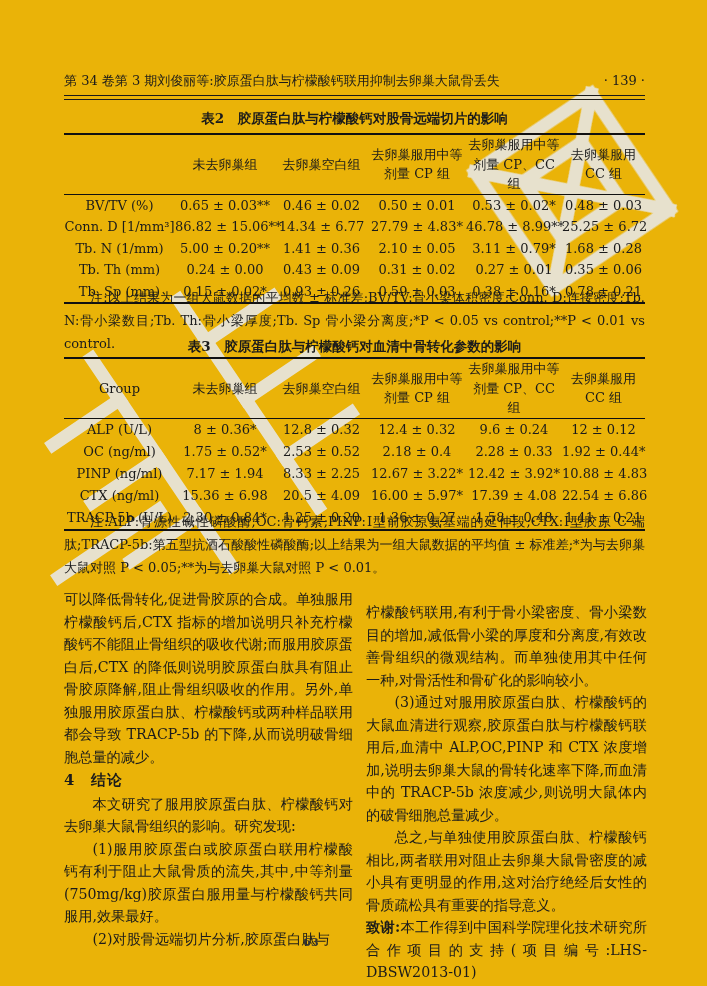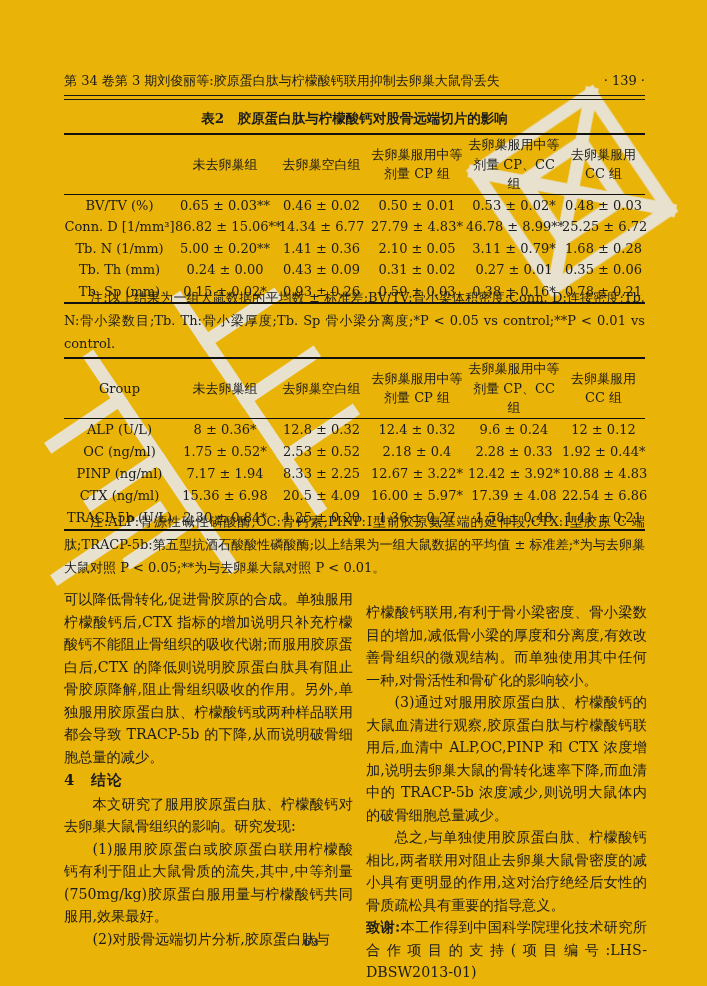--- a/index.html
+++ b/index.html
@@ -145,20 +145,21 @@
           <td>0.93 ± 0.26</td>
           <td>0.59 ± 0.03</td>
           <td>0.38 ± 0.16*</td>
           <td>0.78 ± 0.21</td>
         </tr>
       </tbody>
     </table>
   </div>
   <div class="layer tnote note2">注:以上结果为一组大鼠数据的平均数 ± 标准差;BV/TV:骨小梁体积密度;Conn. D:连接密度;Tb. N:骨小梁数目;Tb. Th:骨小梁厚度;Tb. Sp 骨小梁分离度;*P &lt; 0.05 vs control;**P &lt; 0.01 vs control.</div>
 
+  <div class="layer tcaption cap3">表3　胶原蛋白肽与柠檬酸钙对血清中骨转化参数的影响</div>
   <div class="layer twrap t3">
     <table>
       <colgroup>
           <col class="c0">
           <col class="c1">
           <col class="c2">
           <col class="c3">
           <col class="c4">
           <col class="c5">
         </colgroup>

